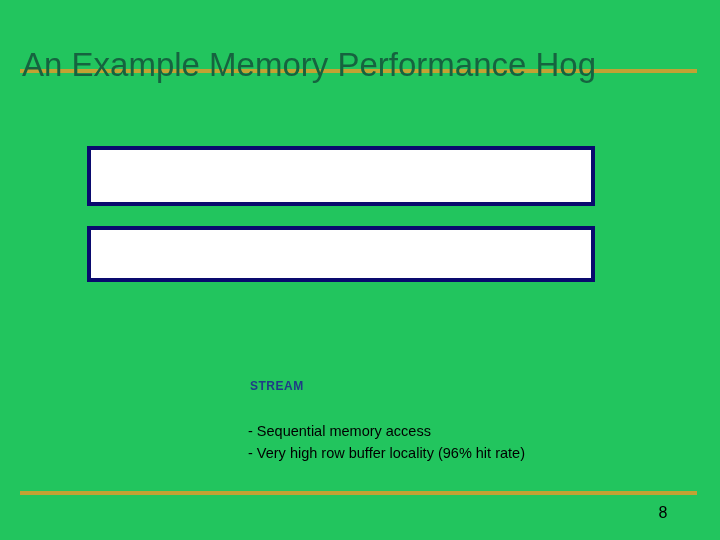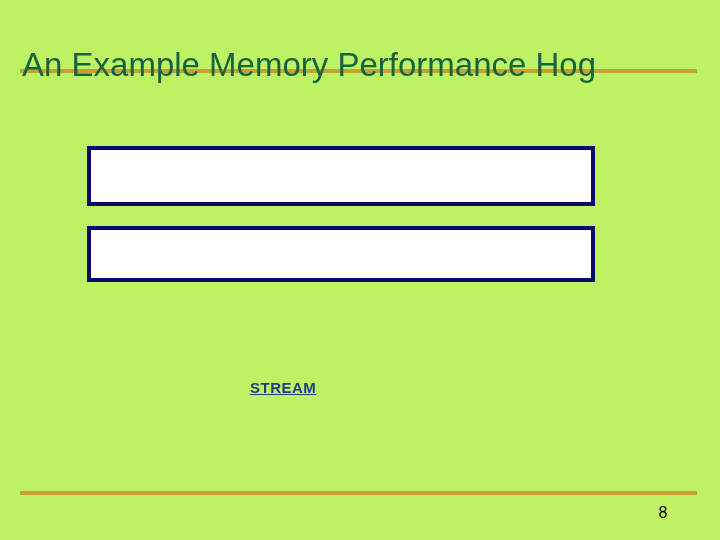--- a/index.html
+++ b/index.html
@@ -8,21 +8,21 @@
     padding: 0;
     background: #ffffff;
   }
   body {
     font-family: "Liberation Sans", "DejaVu Sans", sans-serif;
   }
   #slide {
     position: relative;
     width: 720px;
     height: 540px;
-    background: #bef264;
+    background: #22c55e;
     overflow: hidden;
   }
 
   
   #slide-title {
     position: absolute;
     left: 22px;
     top: 18px;
     width: 624px;
     font-size: 33px;
@@ -65,26 +65,25 @@
     top: 226px;
     width: 508px;
     height: 56px;
   }
 
   
   #stream-heading {
     position: absolute;
     left: 250px;
     top: 379px;
-    font-size: 15px;
+    font-size: 12px;
     font-weight: bold;
     color: #1F3C86;
     letter-spacing: 0.5px;
     z-index: 3;
-    text-decoration: underline;
   }
   #bullet-list {
     position: absolute;
     left: 248px;
     top: 420px;
     width: 420px;
     font-size: 14.5px;
     line-height: 22px;
     color: #000000;
     z-index: 3;
@@ -118,19 +117,21 @@
     <span></span>
   </div>
 
   <div class="navy-box" id="navy-box-bottom">
     <span></span>
   </div>
 
   <div id="stream-heading">STREAM</div>
 
   <div id="bullet-list">
+    <div class="bullet-line">- Sequential memory access</div>
+    <div class="bullet-line">- Very high row buffer locality (96% hit rate)</div>
   </div>
 
   <div class="gold-rule" id="footer-rule"></div>
 
   <div id="page-number">8</div>
 
 </div>
 
 </body></html>

